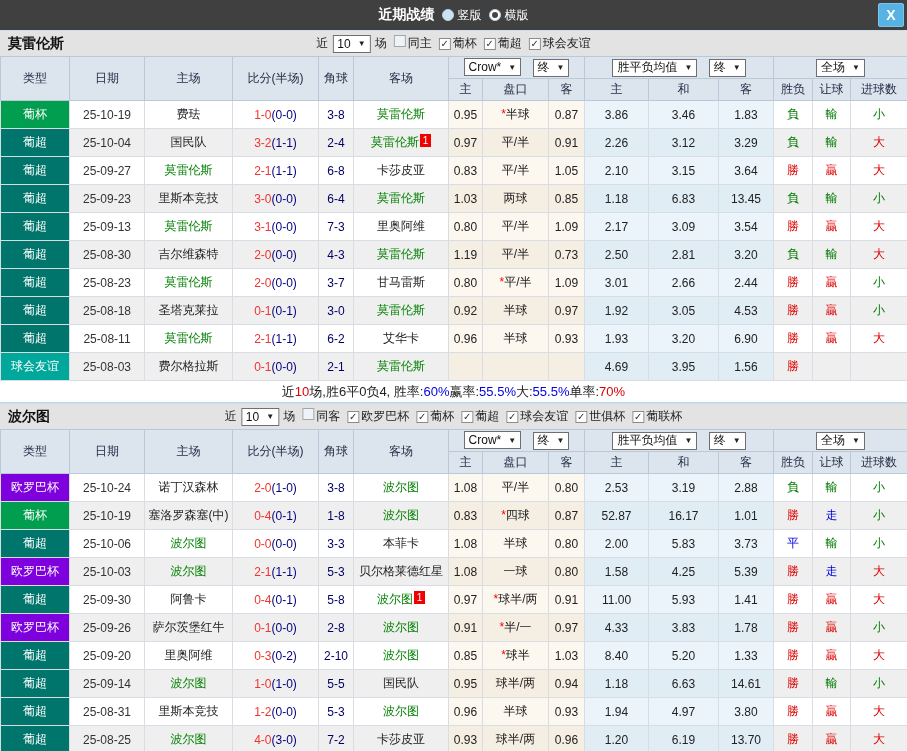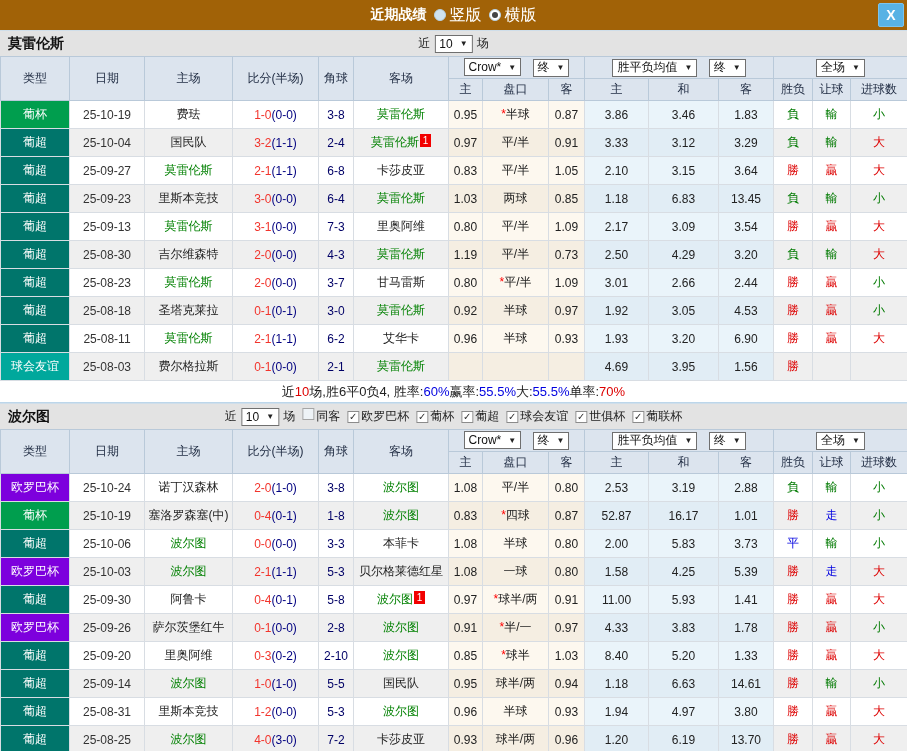--- a/index.html
+++ b/index.html
@@ -1,28 +1,28 @@
 <!DOCTYPE html>
 <html><head>
 <meta charset="utf-8">
 <style>
   *{box-sizing:border-box;margin:0;padding:0}
   html,body{width:907px;height:751px;overflow:hidden;background:#fff;
     font-family:"Liberation Sans","DejaVu Sans",sans-serif}
   
-  .titlebar{height:30px;background:#a16207;position:relative;display:flex;
+  .titlebar{height:30px;background:#404040;position:relative;display:flex;
     align-items:center;justify-content:center;color:#fff}
   .tb-title{font-size:14px;font-weight:bold}
   .tb-radios{display:flex;align-items:center}
   .radio{width:12px;height:12px;border-radius:50%;background:#cfe2ef;border:1px solid #b7d2e5;
     display:inline-block;margin:0 4px 0 7px;position:relative;cursor:pointer}
   .radio.selected{background:#fff}
   .radio.selected::after{content:"";position:absolute;left:2px;top:2px;width:6px;height:6px;
     background:#444;border-radius:50%}
-  .radio-label{font-size:16px;color:#fff}
+  .radio-label{font-size:12px;color:#fff}
   .close-btn{position:absolute;right:3px;top:3px;width:26px;height:24px;background:#58b2e4;
     border:1px solid #7cc4ec;color:#fff;font-weight:bold;font-size:14px;display:flex;
     align-items:center;justify-content:center;border-radius:2px;cursor:pointer}
   
   .section-header{height:26px;background:#e3e3e3;border-top:1px solid #cfdeea;
     position:relative;display:flex;align-items:center}
   .team-name{font-size:14px;font-weight:bold;color:#111;padding-left:8px}
   .filters{position:absolute;left:50%;top:50%;transform:translate(-50%,-50%);
     display:flex;align-items:center;font-size:12px;color:#222;white-space:nowrap}
   .dropdown{display:inline-flex;align-items:center;background:#fff;border:1px solid #6f6f6f;
@@ -78,20 +78,21 @@
 <div>
   <div class="section-header">
     <span class="team-name">莫雷伦斯</span>
     <span class="filters">
       <span>近</span>
       <span class="dropdown">
         <span>10</span>
         <span class="arrow">▼</span>
       </span>
       <span>场</span>
+      <span><span class="checkbox unchecked"></span><span class="cb-label">同主</span><span class="checkbox">✓</span><span class="cb-label">葡杯</span><span class="checkbox">✓</span><span class="cb-label">葡超</span><span class="checkbox">✓</span><span class="cb-label">球会友谊</span></span>
     </span>
   </div>
   <table>
     <colgroup>
       <col style="width:69px">
         <col style="width:75px">
         <col style="width:88px">
       <col style="width:86px">
         <col style="width:35px">
         <col style="width:95px">
@@ -173,21 +174,21 @@
         <tr>
           <td class="type-cell" style="background: rgb(0, 117, 107);">葡超</td>
           <td class="date">25-10-04</td>
           <td><span class="team">国民队</span></td>
           <td><span class="ft">3-2</span><span class="ht">(1-1)</span></td>
           <td class="corners">2-4</td>
           <td><span class="team hl">莫雷伦斯</span><span class="badge">1</span></td>
           <td class="col-odds">0.97</td>
           <td class="col-odds"><span>平/半</span></td>
           <td class="col-odds">0.91</td>
-          <td class="col-avg">3.33</td>
+          <td class="col-avg">2.26</td>
           <td class="col-avg">3.12</td>
           <td class="col-avg">3.29</td>
           <td class="c-green">負</td>
           <td class="c-green">輸</td>
           <td class="c-red">大</td>
         </tr>
         <tr>
           <td class="type-cell" style="background: rgb(0, 117, 107);">葡超</td>
           <td class="date">25-09-27</td>
           <td><span class="team hl">莫雷伦斯</span></td>
@@ -242,21 +243,21 @@
           <td class="type-cell" style="background: rgb(0, 117, 107);">葡超</td>
           <td class="date">25-08-30</td>
           <td><span class="team">吉尔维森特</span></td>
           <td><span class="ft">2-0</span><span class="ht">(0-0)</span></td>
           <td class="corners">4-3</td>
           <td><span class="team hl">莫雷伦斯</span></td>
           <td class="col-odds">1.19</td>
           <td class="col-odds"><span>平/半</span></td>
           <td class="col-odds">0.73</td>
           <td class="col-avg">2.50</td>
-          <td class="col-avg">4.29</td>
+          <td class="col-avg">2.81</td>
           <td class="col-avg">3.20</td>
           <td class="c-green">負</td>
           <td class="c-green">輸</td>
           <td class="c-red">大</td>
         </tr>
         <tr>
           <td class="type-cell" style="background: rgb(0, 117, 107);">葡超</td>
           <td class="date">25-08-23</td>
           <td><span class="team hl">莫雷伦斯</span></td>
           <td><span class="ft">2-0</span><span class="ht">(0-0)</span></td>

